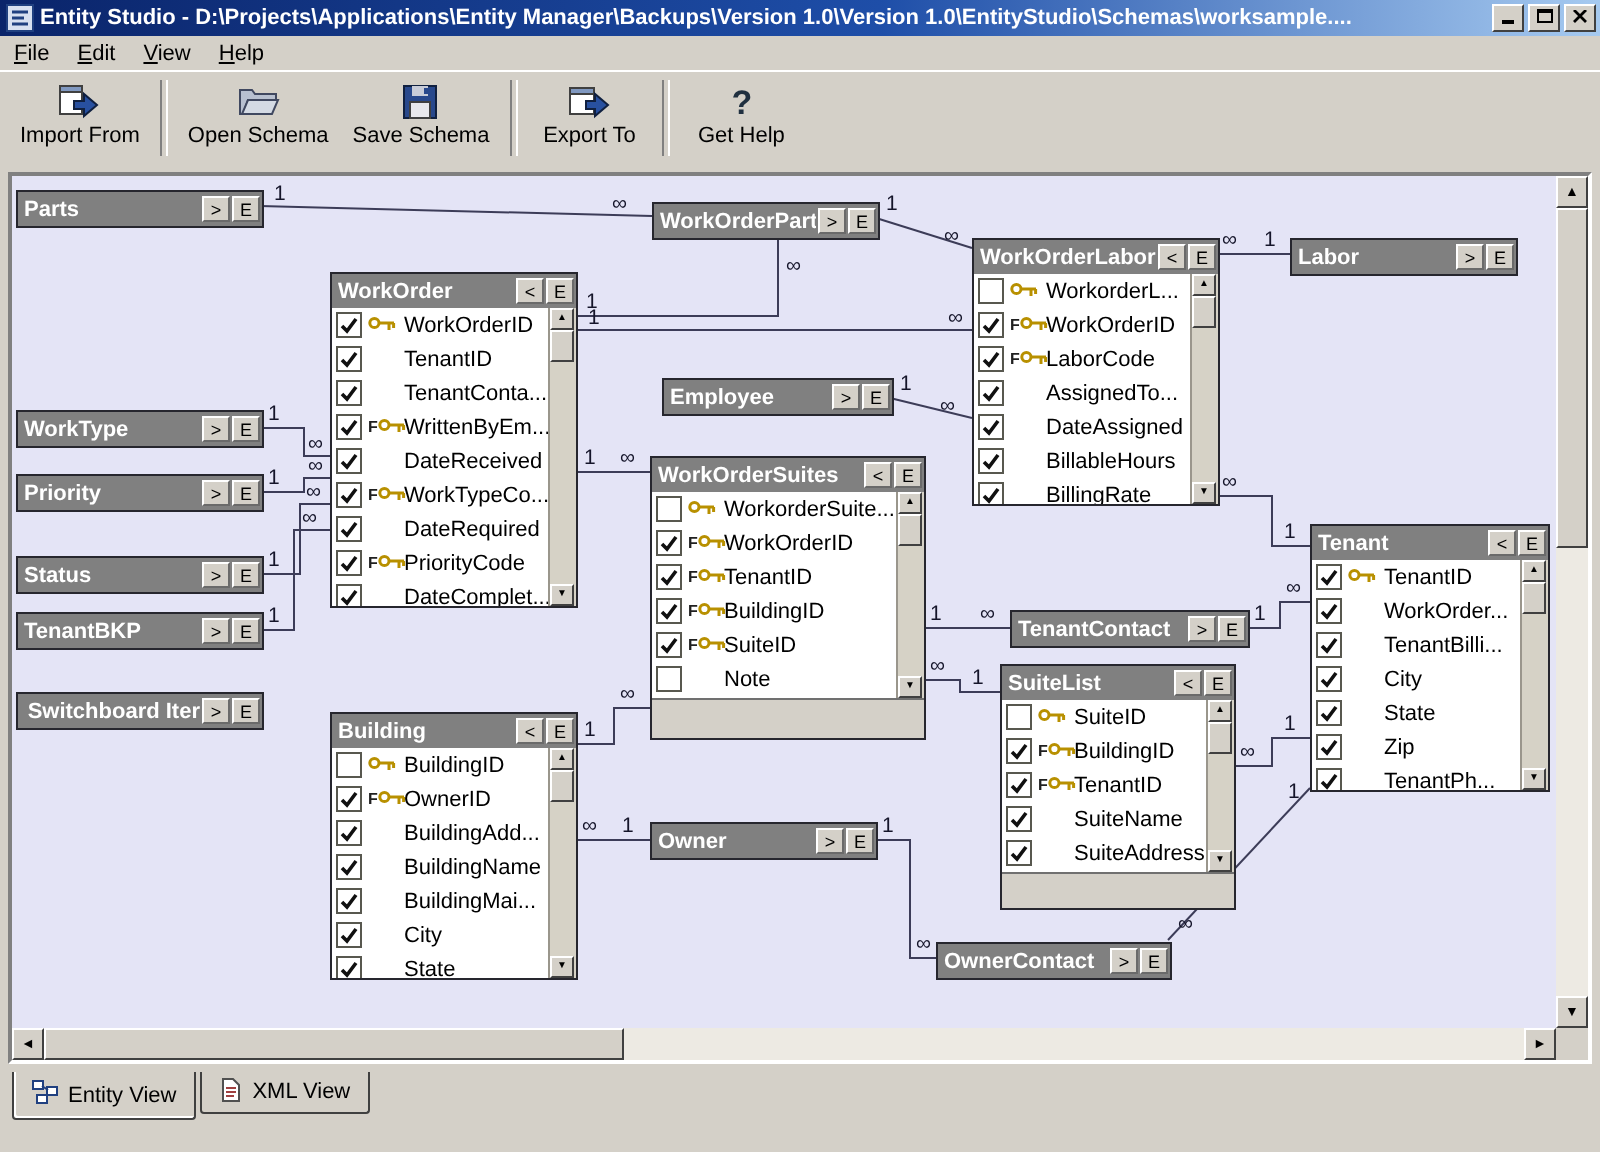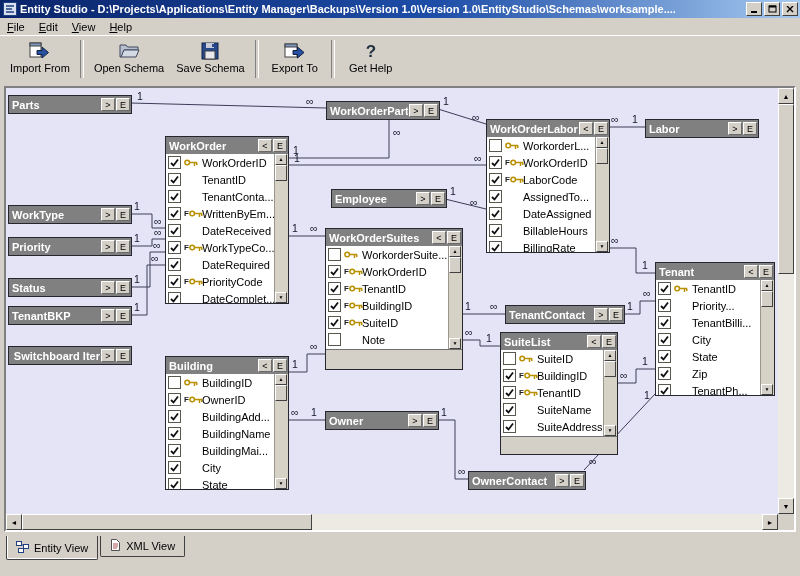--- a/index.html
+++ b/index.html
@@ -620,21 +620,21 @@
               </span>
               <span class="flabel">TenantID</span>
             </div>
             <div class="erow">
               <span class="cb">
                 <span><svg width="11" height="11" viewBox="0 0 11 11">
                     <polyline points="2,6 4.5,8.5 9,2.5" fill="none" stroke="#101010" stroke-width="1.8"></polyline>
                   </svg></span>
               </span>
               <span class="keycol"></span>
-              <span class="flabel">Priority...</span>
+              <span class="flabel">WorkOrder...</span>
             </div>
             <div class="erow">
               <span class="cb">
                 <span><svg width="11" height="11" viewBox="0 0 11 11">
                     <polyline points="2,6 4.5,8.5 9,2.5" fill="none" stroke="#101010" stroke-width="1.8"></polyline>
                   </svg></span>
               </span>
               <span class="keycol"></span>
               <span class="flabel">TenantBilli...</span>
             </div>

